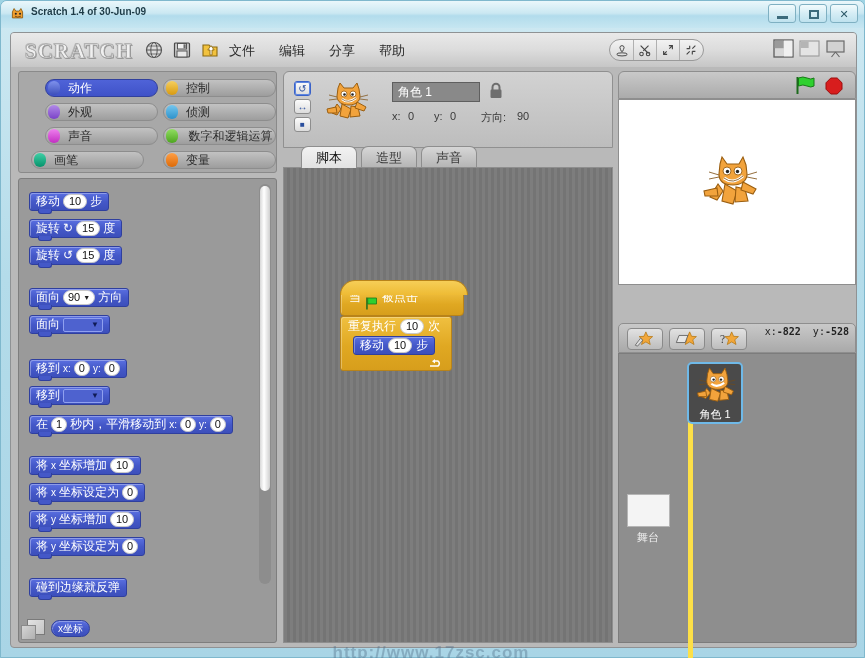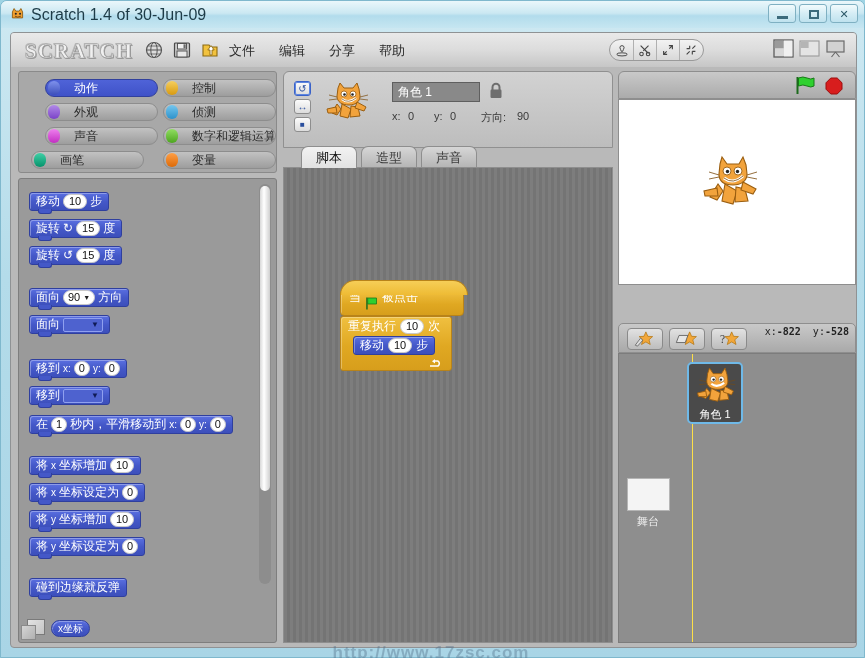--- a/index.html
+++ b/index.html
@@ -21,21 +21,21 @@
   #titlebar {
     position:absolute; left:0; top:0; width:863px; height:27px;
     border-radius:6px 6px 0 0;
     background: linear-gradient(180deg,#eaf7fb 0%,#cbe8f2 45%,#b2dcec 55%,#c6e6f1 100%);
   }
   #titlebar .tb-icon {
     position:absolute; left:8px; top:5px; width:17px; height:17px;
   }
   #titlebar .tb-text {
     position:absolute; left:30px; top:5px;
-    font-size:16px; color:#1d3b47; white-space:nowrap;
+    font-size:10px; color:#1d3b47; white-space:nowrap;font-weight:bold;
   }
   .winbtns { position:absolute; right:6px; top:3px; display:flex; gap:3px; }
   .winbtn {
     width:28px; height:19px; border:1px solid #7fb0c2; border-radius:3px;
     background:linear-gradient(180deg,#f2fbfd 0%,#d5edf5 50%,#bfe2ee 100%);
     position:relative; cursor:pointer;
   }
   .winbtn .g { position:absolute; left:50%; top:50%; transform:translate(-50%,-50%);
     font-size:11px; color:#2e5a69; line-height:1; }
   .winbtn .bar { position:absolute; left:8px; top:11px; width:11px; height:3px; background:#3c6b7c; }
@@ -82,21 +82,21 @@
   #palette-cats {
     position:absolute; left:7px; top:38px; width:259px; height:102px;
     background:#a8a8a8; border:1px solid #8a8a8a; border-radius:3px;
   }
   .cat {
     position:absolute; width:113px; height:18px;
     border-radius:9px;
     background:linear-gradient(180deg,#c2c2c2,#9d9d9d);
     border:1px solid #8d8d8d;
     font-size:12px; color:#2b2b2b; cursor:pointer;
-    padding-left:28px; line-height:17px; white-space:nowrap;
+    padding-left:22px; line-height:17px; white-space:nowrap;
     overflow:hidden;
   }
   .cat .swatch {
     position:absolute; left:2px; top:1px; width:12px; height:14px; border-radius:6px;
   }
   .cat.active {
     background:linear-gradient(180deg,#4f63d8,#3f52c8);
     color:#ffffff; border-color:#31409c;
   }
   #palette-blocks {
@@ -275,22 +275,22 @@
   #coordReadout {
     position:absolute; right:6px; top:2px;
     font-family:"DejaVu Sans Mono", monospace;
     font-size:10px; color:#222; white-space:nowrap;text-align:center;
   }
   #spritelist {
     position:absolute; left:607px; top:320px; width:238px; height:290px;
     background:#8e8e8e; border:1px solid #7c7c7c;
   }
   #stagecol {
-    position:absolute; left:0; top:0; width:74px; height:288px;
-    border-right:1px solid #fde047;
+    position:absolute; left:0; top:16px; width:74px; height:288px;
+    border-right:5px solid #fde047;
   }
   #stageThumbBox {
     position:absolute; left:8px; top:124px; width:43px; height:33px;
     background:#f4f4f4; border:1px solid #b5b5b5;
   }
   #stageThumbLabel {
     position:absolute; left:0; top:160px; width:58px; text-align:center;
     font-size:11px; color:#efefef;
   }
   .spritecell {

